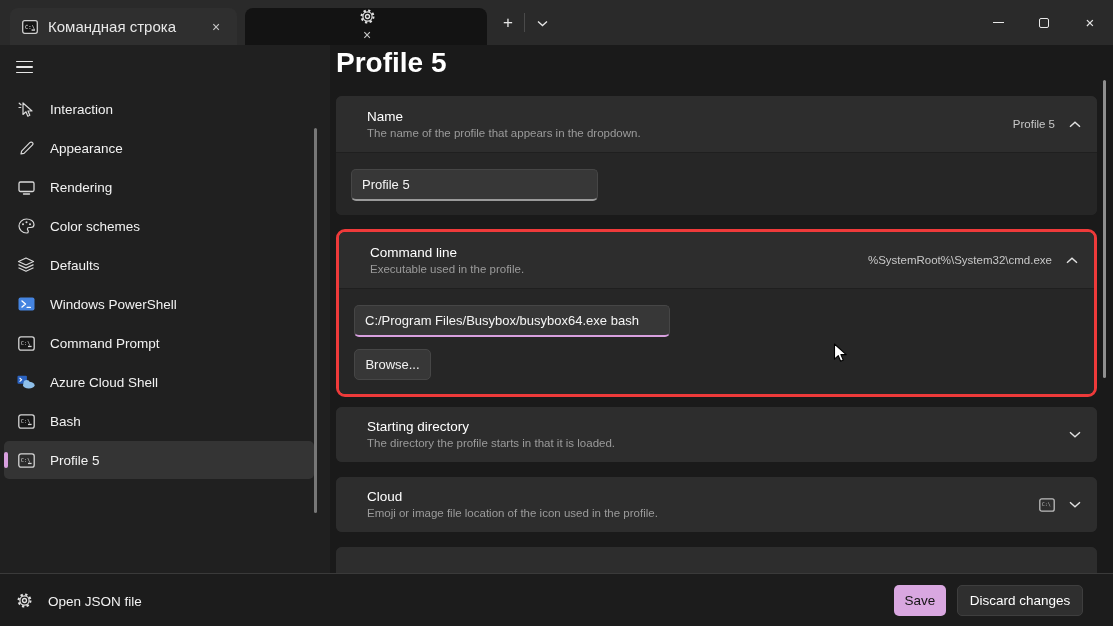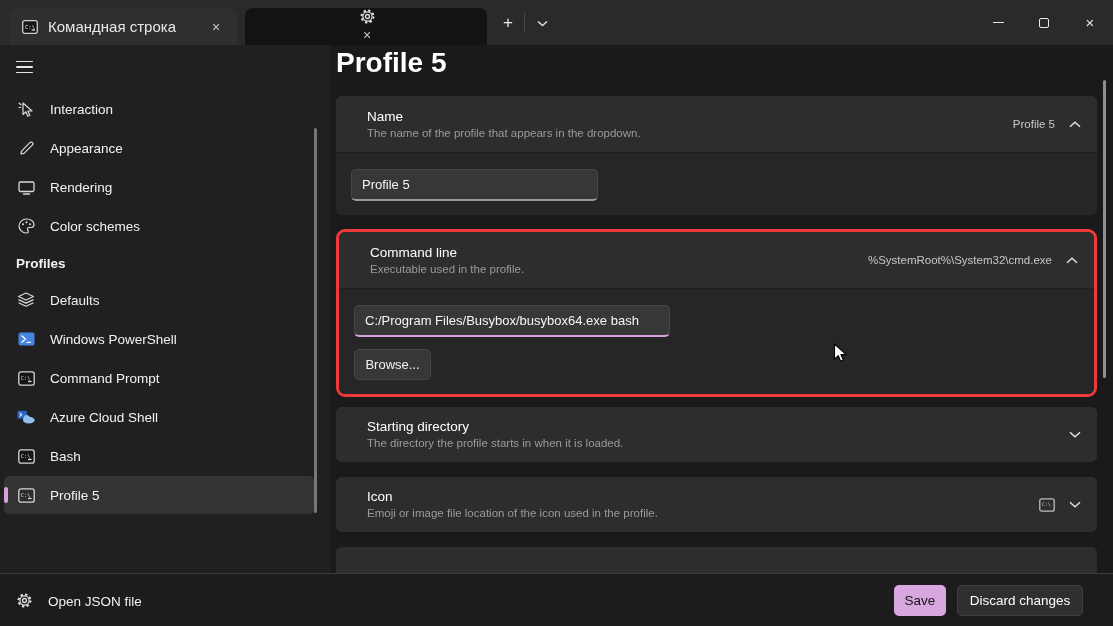--- a/index.html
+++ b/index.html
@@ -190,21 +190,20 @@
             <path d="M8.5 1 C4.4 1 1 4.2 1 8 C1 11.8 4.4 15 8.5 15 C9.6 15 10.3 14.3 10.3 13.4 C10.3 12.9 10.1 12.5 9.8 12.1 C9.5 11.7 9.4 11.4 9.4 11 C9.4 10.1 10.1 9.5 11 9.5 L13 9.5 C14.7 9.5 16 8.2 16 6.6 C16 3.4 12.6 1 8.5 1 Z" stroke="#d9d9d9" stroke-width="1.2" fill="none"></path>
             <circle cx="5" cy="6.2" r="1" fill="#d9d9d9"></circle>
             <circle cx="8.5" cy="4.3" r="1" fill="#d9d9d9"></circle>
             <circle cx="12" cy="6.2" r="1" fill="#d9d9d9"></circle>
           </svg>
         </span>
         <span class="side-label">Color schemes</span>
       </div>
 
 
-      <div class="profiles-header">Profiles</div>
 
       <div class="side-item">
         <span class="icon-box">
           <svg width="18" height="16" viewBox="0 0 18 16">
             <path d="M9 1 L16.5 4.5 L9 8 L1.5 4.5 Z" stroke="#d9d9d9" stroke-width="1.2" fill="none" stroke-linejoin="round"></path>
             <path d="M1.5 7.6 L9 11.1 L16.5 7.6" stroke="#d9d9d9" stroke-width="1.2" fill="none" stroke-linejoin="round"></path>
             <path d="M1.5 10.7 L9 14.2 L16.5 10.7" stroke="#d9d9d9" stroke-width="1.2" fill="none" stroke-linejoin="round"></path>
           </svg>
         </span>
         <span class="side-label">Defaults</span>
@@ -313,36 +312,36 @@
         <div class="card-body">
           <input class="ti-box" type="text" value="C:/Program Files/Busybox/busybox64.exe bash" style="">
           <div class="browse-btn">Browse...</div>
         </div>
       </section>
 
       <section class="card collapsed">
         <div class="card-header">
           <div class="card-titles">
             <div class="card-title">Starting directory</div>
-            <div class="card-sub">The directory the profile starts in when it is loaded.</div>
+            <div class="card-sub">The directory the profile starts in that it is loaded.</div>
           </div>
           <div class="card-right">
             <span>
               <svg width="12" height="7" viewBox="0 0 12 7">
                   <path d="M1 1.2 L6 5.8 L11 1.2" stroke="#e2e2e2" stroke-width="1.4" fill="none"></path>
                 </svg>
             </span>
           </div>
         </div>
       </section>
 
       <section class="card collapsed">
         <div class="card-header">
           <div class="card-titles">
-            <div class="card-title">Icon</div>
+            <div class="card-title">Cloud</div>
             <div class="card-sub">Emoji or image file location of the icon used in the profile.</div>
           </div>
           <div class="card-right">
             <span>
               <svg width="16" height="14" viewBox="0 0 16 14">
                 <rect x="0.8" y="0.8" width="14.4" height="12.4" rx="2" fill="none" stroke="#bdbdbd" stroke-width="1.3"></rect>
                 <text x="2.8" y="8.4" font-size="5" fill="#bdbdbd" font-family="'DejaVu Sans Mono',monospace">C:\</text>
               </svg>
             </span>
             <span>

